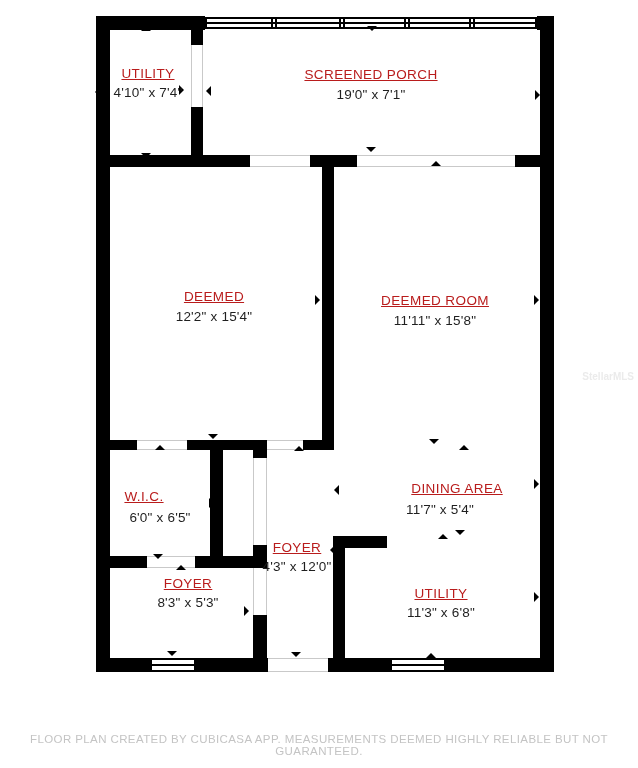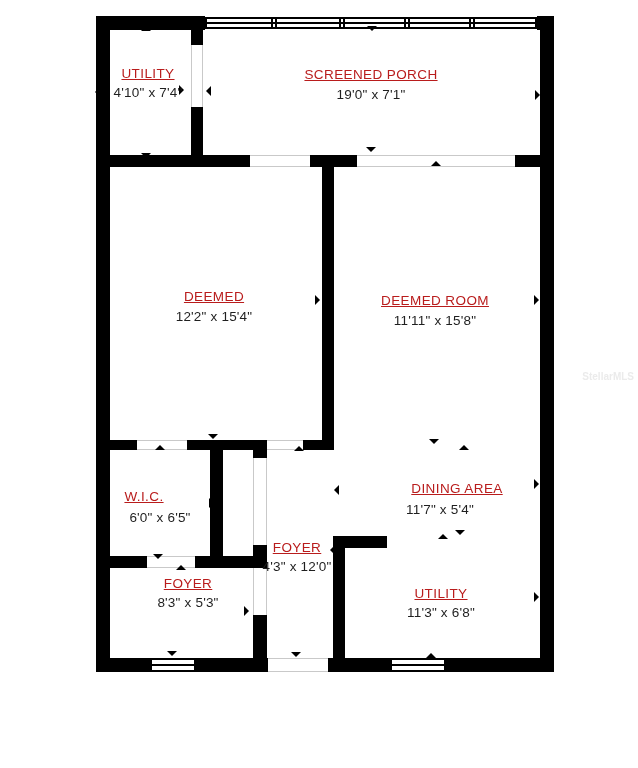--- a/index.html
+++ b/index.html
@@ -197,13 +197,14 @@
       <div class="room-label" style="left: 457px; top: 482px;">DINING AREA</div>
       <div class="room-dims" style="left: 440px; top: 503px;">11'7" x 5'4"</div>
       <div class="room-label" style="left: 297px; top: 541px;">FOYER</div>
       <div class="room-dims" style="left: 297px; top: 560px;">4'3" x 12'0"</div>
       <div class="room-label" style="left: 188px; top: 577px;">FOYER</div>
       <div class="room-dims" style="left: 188px; top: 596px;">8'3" x 5'3"</div>
       <div class="room-label" style="left: 441px; top: 587px;">UTILITY</div>
       <div class="room-dims" style="left: 441px; top: 606px;">11'3" x 6'8"</div>
     </div>
   <div id="watermark">StellarMLS</div>
+  <div id="footer-text">FLOOR PLAN CREATED BY CUBICASA APP. MEASUREMENTS DEEMED HIGHLY RELIABLE BUT NOT GUARANTEED.</div>
 </div>
 
 </body></html>

